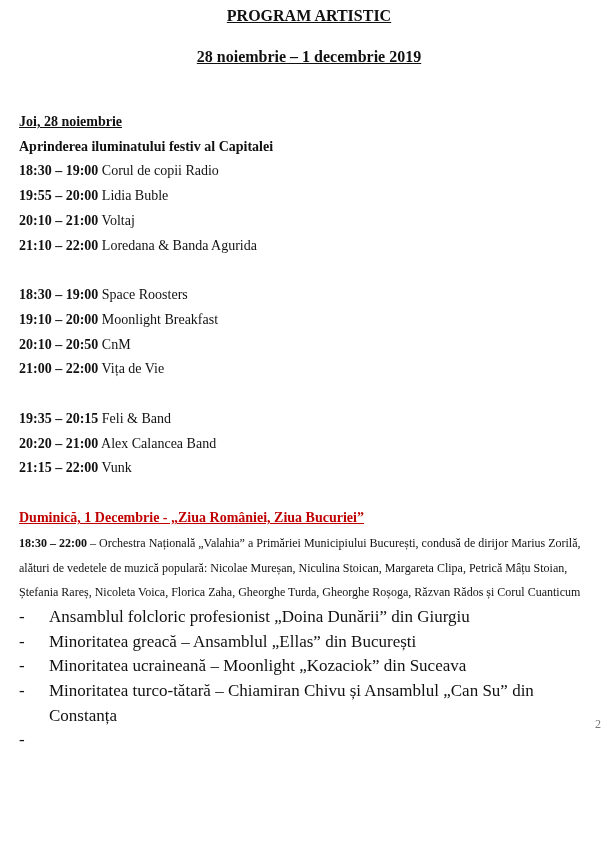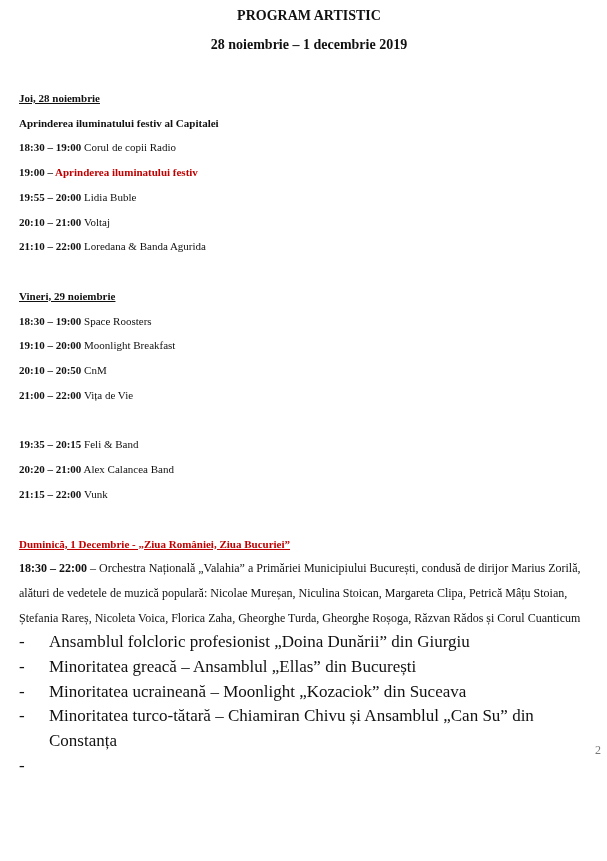--- a/index.html
+++ b/index.html
@@ -3,26 +3,26 @@
 <meta charset="utf-8">
 <style>
   html, body { margin:0; padding:0; background:#ffffff; }
   body {
     width:607px; height:861px; overflow:hidden; position:relative;
     font-family: "Liberation Serif", "DejaVu Serif", serif;
     color:#111111;
   }
   .page { position:absolute; left:19px; top:0; width:580px; }
   .title {
-    text-align:center; font-weight:bold; 
-    font-size:14px; line-height:25px; margin:4px;
+    text-align:center; font-weight:bold; text-decoration:underline;
+    font-size:16px; line-height:25px; margin:16px;
   }
   .title1 { margin-top:3px; }
   .gap { height:25px; }
-  .line { font-size:11px; line-height:24.7px; white-space:nowrap; margin:0; }
+  .line { font-size:14px; line-height:24.7px; white-space:nowrap; margin:0; }
   .day { font-weight:bold; text-decoration:underline; }
   .sub { font-weight:bold; }
   .time { font-weight:bold; }
   .red { color:#c00000; }
   .para { font-size:12px; line-height:24.7px; margin:0; width:580px; }
   .list { margin:0; padding:0; list-style:none; }
   .list li { position:relative; padding-left:30px; font-size:17px; line-height:24.7px; width:550px; }
   .dash { position:absolute; left:0; top:0; }
   .pagenum { position:absolute; right:-2px; bottom:-4px; font-size:12px; color:#777; }
 </style>
@@ -31,29 +31,27 @@
 
 <div class="page">
   <p class="title title1">PROGRAM ARTISTIC</p>
   <p class="title">28 noiembrie – 1 decembrie 2019</p>
   <div class="gap"></div>
 
   <section>
     <p class="line day">Joi, 28 noiembrie</p>
     <p class="line sub">Aprinderea iluminatului festiv al Capitalei</p>
     <p class="line"><span class="time">18:30 – 19:00</span> <span>Corul de copii Radio</span></p>
-    <p class="line"><span class="time">19:00 – </span><span class="time red">Aprinderea iluminatului festiv</span></p>
     <p class="line"><span class="time">19:55 – 20:00</span> <span>Lidia Buble</span></p>
     <p class="line"><span class="time">20:10 – 21:00</span> <span>Voltaj</span></p>
     <p class="line"><span class="time">21:10 – 22:00</span> <span>Loredana &amp; Banda Agurida</span></p>
   </section>
   <div class="gap"></div>
 
   <section>
-    <p class="line day">Vineri, 29 noiembrie</p>
     <p class="line"><span class="time">18:30 – 19:00</span> <span>Space Roosters</span></p>
     <p class="line"><span class="time">19:10 – 20:00</span> <span>Moonlight Breakfast</span></p>
     <p class="line"><span class="time">20:10 – 20:50</span> <span>CnM</span></p>
     <p class="line"><span class="time">21:00 – 22:00</span> <span>Vița de Vie</span></p>
   </section>
   <div class="gap"></div>
 
   <section>
     <p class="line"><span class="time">19:35 – 20:15</span> <span>Feli &amp; Band</span></p>
     <p class="line"><span class="time">20:20 – 21:00</span> <span>Alex Calancea Band</span></p>

